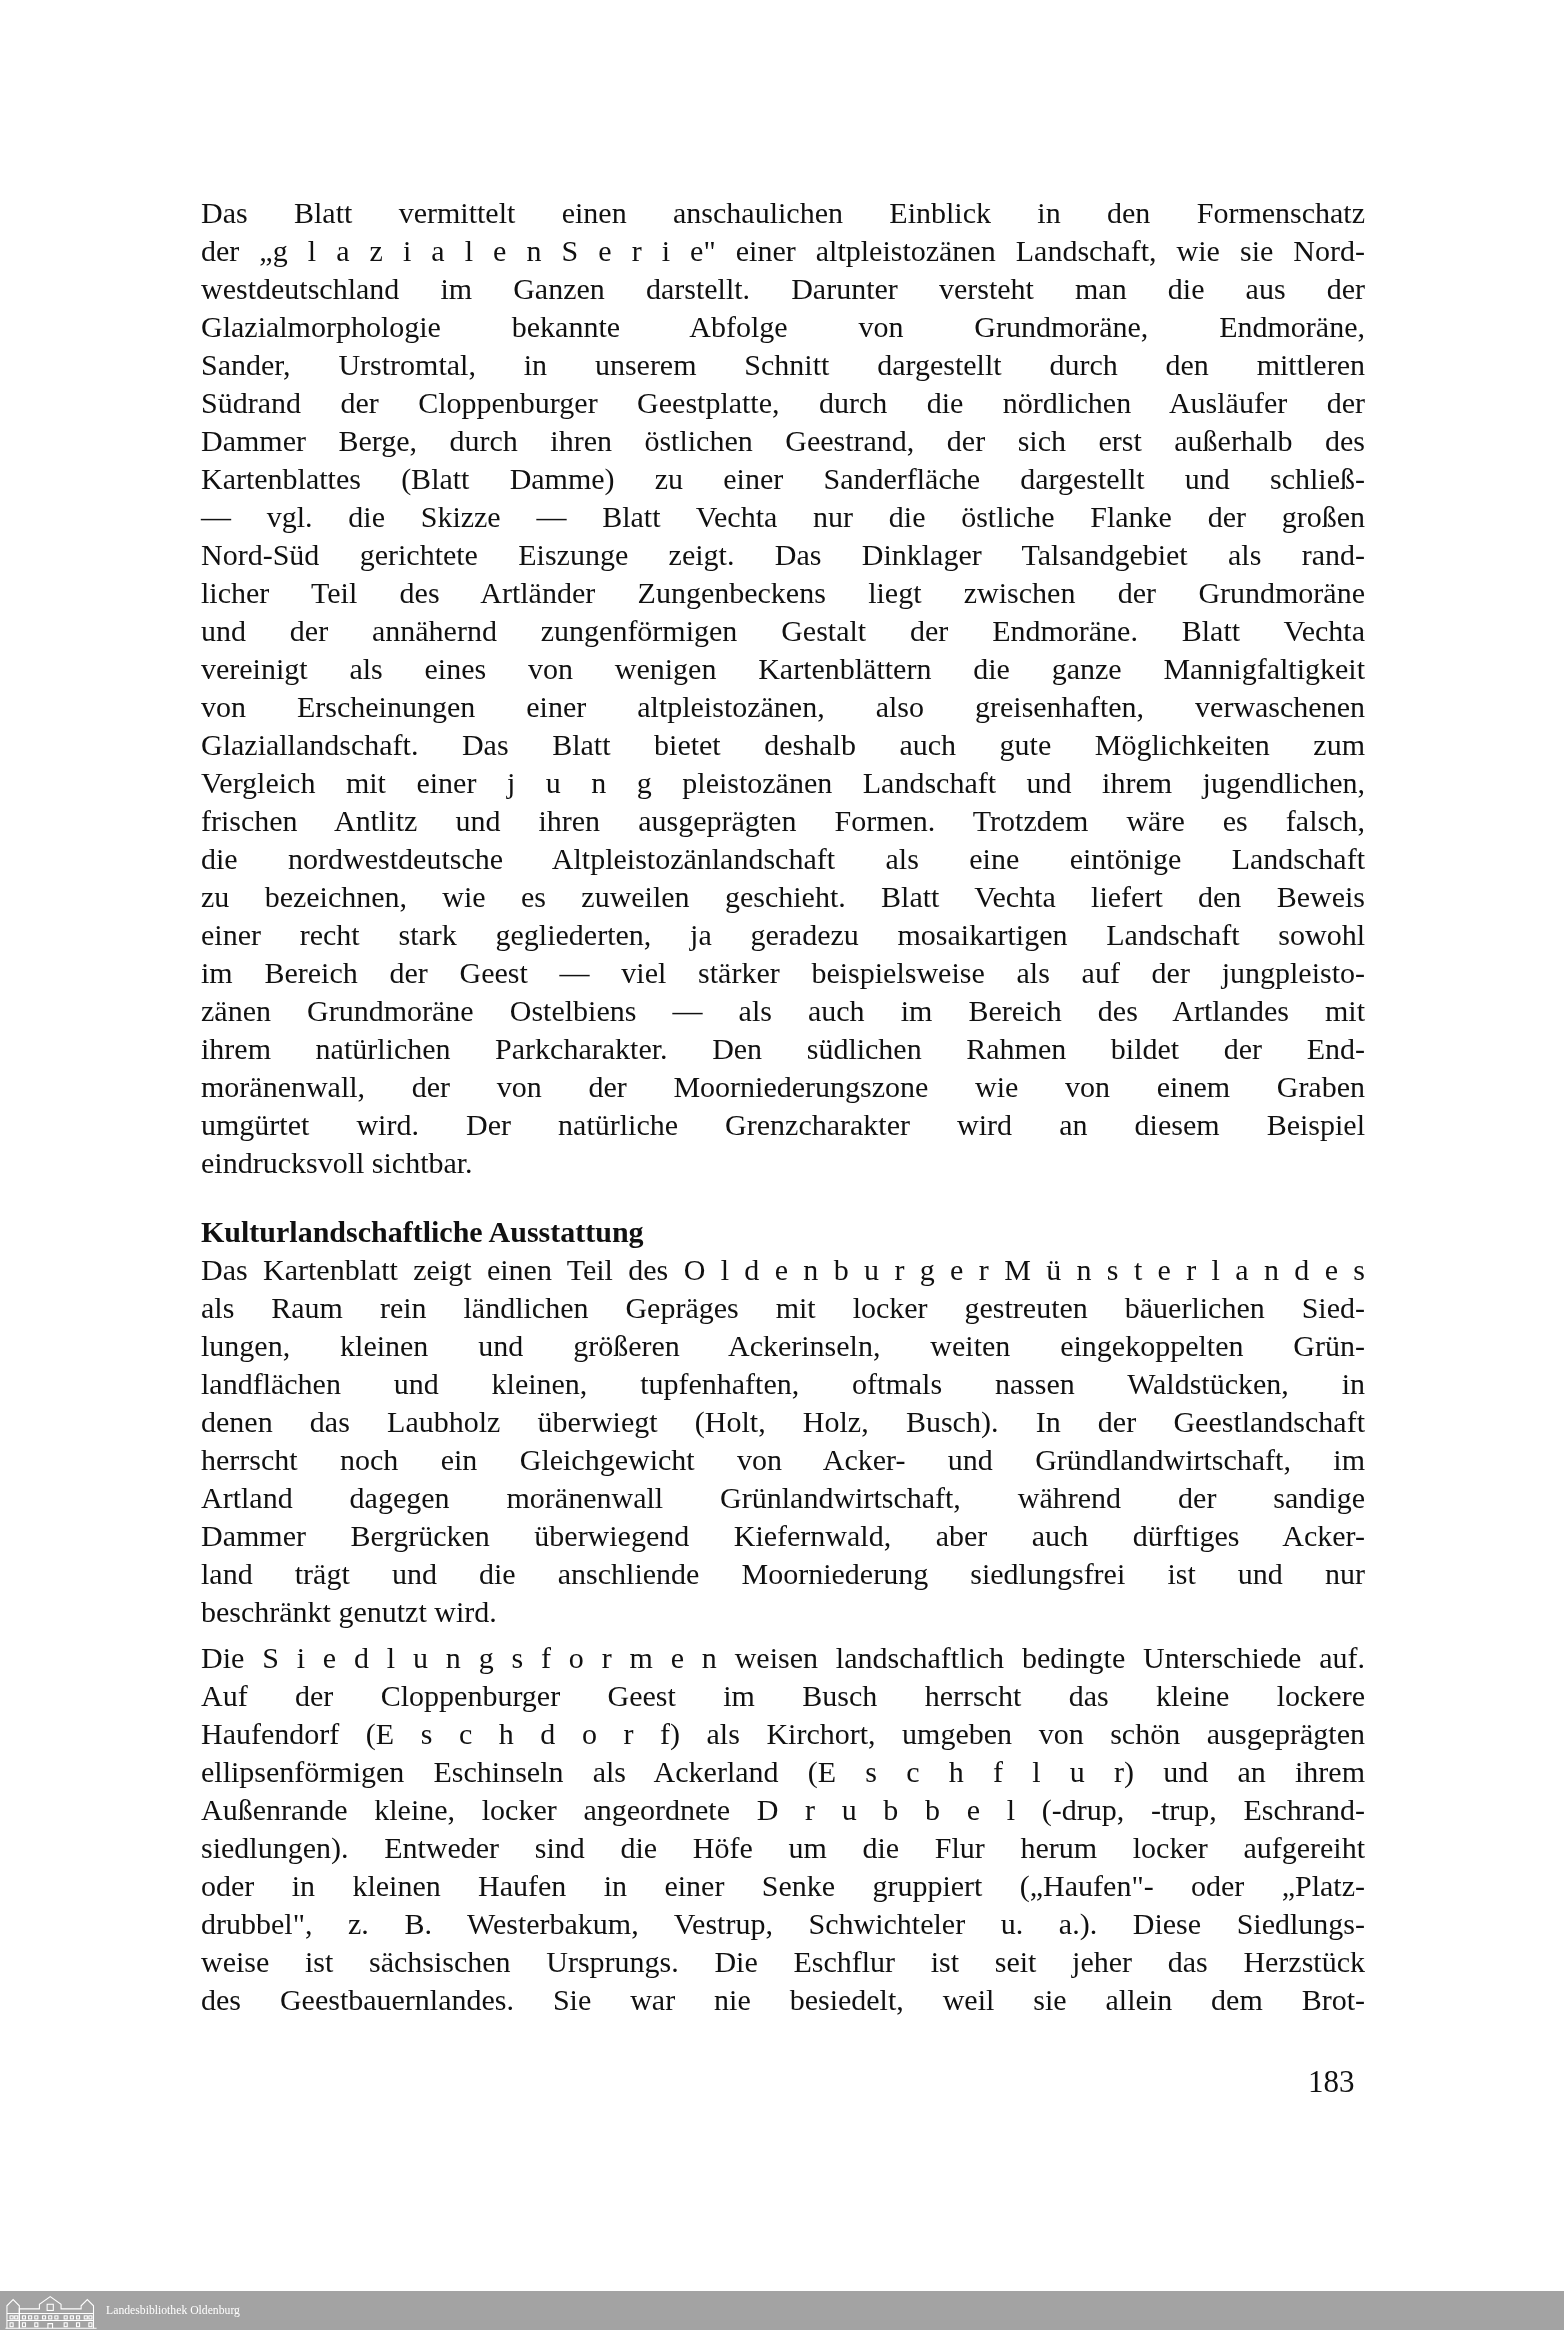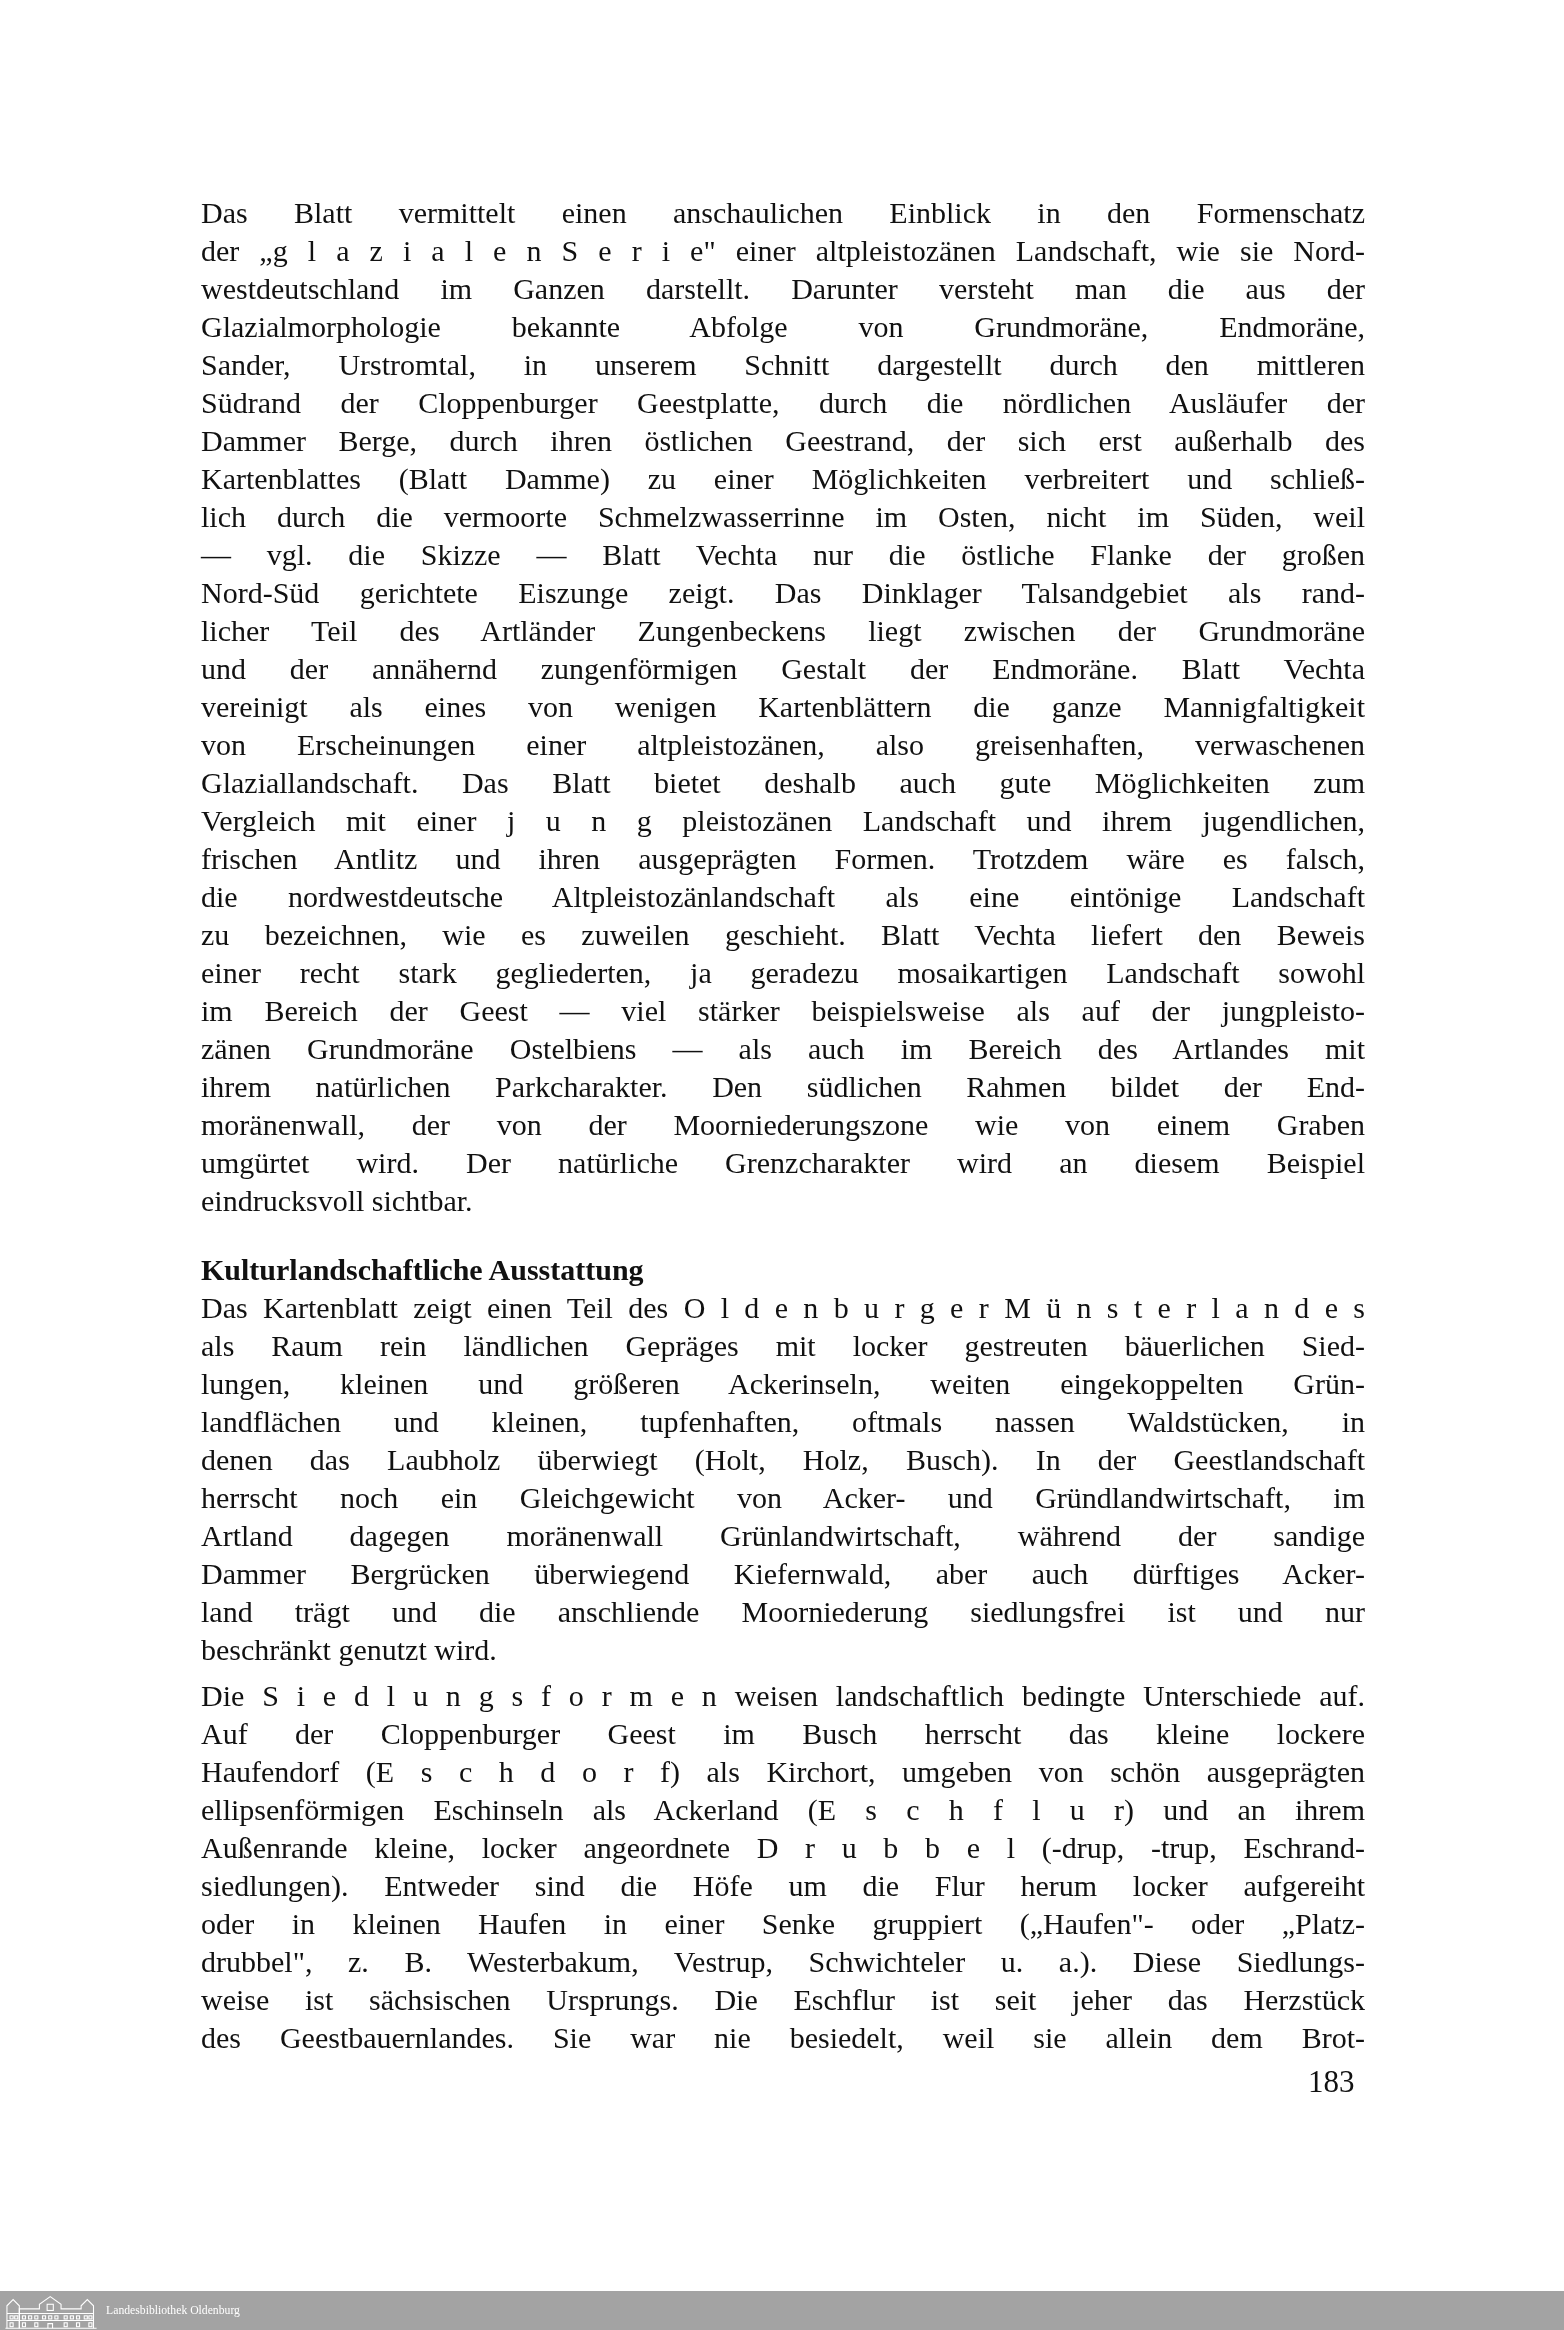--- a/index.html
+++ b/index.html
@@ -44,22 +44,21 @@
 <div class="page">
   <div class="text-block">
     <div>
       <span class="line">Das Blatt vermittelt einen anschaulichen Einblick in den Formenschatz</span>
       <span class="line">der „g l a z i a l e n  S e r i e" einer altpleistozänen Landschaft, wie sie Nord-</span>
       <span class="line">westdeutschland im Ganzen darstellt. Darunter versteht man die aus der</span>
       <span class="line">Glazialmorphologie bekannte Abfolge von Grundmoräne, Endmoräne,</span>
       <span class="line">Sander, Urstromtal, in unserem Schnitt dargestellt durch den mittleren</span>
       <span class="line">Südrand der Cloppenburger Geestplatte, durch die nördlichen Ausläufer der</span>
       <span class="line">Dammer Berge, durch ihren östlichen Geestrand, der sich erst außerhalb des</span>
-      <span class="line">Kartenblattes (Blatt Damme) zu einer Möglichkeiten verbreitert und schließ-</span>
-      <span class="line">lich durch die vermoorte Schmelzwasserrinne im Osten, nicht im Süden, weil</span>
+      <span class="line">Kartenblattes (Blatt Damme) zu einer Sanderfläche dargestellt und schließ-</span>
       <span class="line">— vgl. die Skizze — Blatt Vechta nur die östliche Flanke der großen</span>
       <span class="line">Nord-Süd gerichtete Eiszunge zeigt. Das Dinklager Talsandgebiet als rand-</span>
       <span class="line">licher Teil des Artländer Zungenbeckens liegt zwischen der Grundmoräne</span>
       <span class="line">und der annähernd zungenförmigen Gestalt der Endmoräne. Blatt Vechta</span>
       <span class="line">vereinigt als eines von wenigen Kartenblättern die ganze Mannigfaltigkeit</span>
       <span class="line">von Erscheinungen einer altpleistozänen, also greisenhaften, verwaschenen</span>
       <span class="line">Glaziallandschaft. Das Blatt bietet deshalb auch gute Möglichkeiten zum</span>
       <span class="line">Vergleich mit einer j u n g pleistozänen Landschaft und ihrem jugendlichen,</span>
       <span class="line">frischen Antlitz und ihren ausgeprägten Formen. Trotzdem wäre es falsch,</span>
       <span class="line">die nordwestdeutsche Altpleistozänlandschaft als eine eintönige Landschaft</span>

